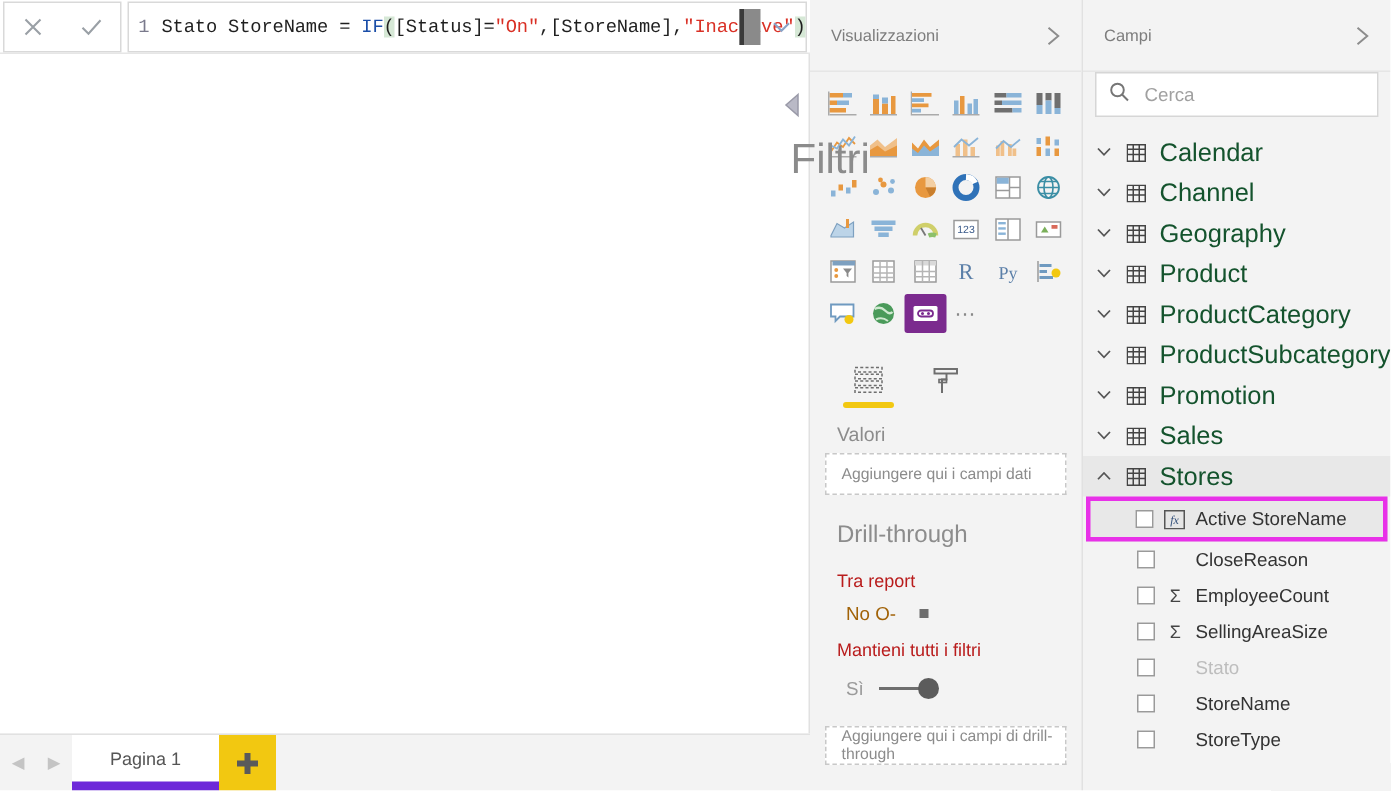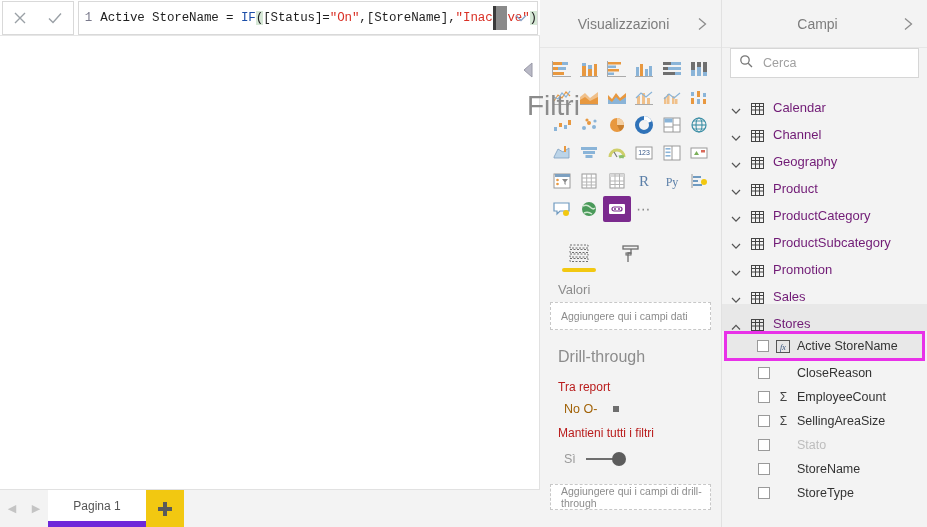--- a/index.html
+++ b/index.html
@@ -130,21 +130,21 @@
     background: #f3f3f3;
     border-right: 1px solid #e1e1e1;
     overflow: hidden;
   }
   .panel-header {
     height: 48px; display: flex; align-items: center;
     padding: 0 10px 0 14px;
     background: #f3f3f3;
     border-bottom: 1px solid #e6e6e6;
   }
-  .panel-title { flex: 1; font-size: 14px; color: #7d7d7d; text-align: center; }
+  .panel-title { flex: 1; font-size: 11px; color: #7d7d7d; }
   .panel-expand { width: 18px; cursor: pointer; display: flex; align-items: center; justify-content: center; }
 
   .viz-grid {
     display: grid;
     grid-template-columns: repeat(6, 1fr);
     gap: 2px 0px;
     padding: 8px 8px 6px 8px;
   }
   .viz-cell {
     height: 26px; display: flex; align-items: center; justify-content: center;
@@ -217,23 +217,23 @@
     display: flex; align-items: center; padding: 0 8px; gap: 8px;
   }
   .search-box input {
     border: none; outline: none; flex: 1;
     font-size: 12.5px; color: #555; background: transparent;
     font-family: "Liberation Sans", sans-serif;
   }
   .search-box input::placeholder { color: #a0a0a0; }
   .fields-list { margin-top: 10px; }
   .table-row {
-    height: 27px; display: flex; align-items: flex-end;
+    height: 27px; display: flex; align-items: center;
     padding-left: 8px; gap: 8px; cursor: pointer;
-    font-size: 13px; color: #701a75;
+    font-size: 17px; color: #14532d;
   }
   .table-row.expanded { background: #e8e8e8; }
   .chev { width: 12px; display: flex; align-items: center; justify-content: center; }
   .tbl-icon { width: 15px; display: flex; align-items: center; justify-content: center; }
   .field-row {
     height: 24px; display: flex; align-items: center;
     padding-left: 36px; gap: 7px; cursor: pointer;
     font-size: 12.5px; color: #333;
   }
   .field-row.muted span.fl { color: #bdbdbd; }
@@ -265,21 +265,21 @@
           </svg>
       </div>
       <div class="fb-icon">
         <svg width="18" height="16" viewBox="0 0 18 16">
             <path d="M3 8.5 L7 12.5 L15 3.5" stroke="#9aa0a6" stroke-width="1.4" fill="none"></path>
           </svg>
       </div>
     </div>
     <div class="fb-input-wrap">
       <span class="fb-linenum">1</span>
-      <span class="fb-formula"><span class="tok-col">Active StoreName = </span><span class="tok-fn">IF</span><span class="tok-paren">(</span><span class="tok-col">[Status]=</span><span class="tok-str">"On"</span><span class="tok-col">,[StoreName],</span><span class="tok-str">"Inactive"</span><span class="tok-paren">)</span></span>
+      <span class="fb-formula"><span class="tok-col">Stato StoreName = </span><span class="tok-fn">IF</span><span class="tok-paren">(</span><span class="tok-col">[Status]=</span><span class="tok-str">"On"</span><span class="tok-col">,[StoreName],</span><span class="tok-str">"Inactive"</span><span class="tok-paren">)</span></span>
       <div class="fb-caret-box"></div>
       <div class="fb-chevron">
         <svg width="12" height="8" viewBox="0 0 12 8">
             <path d="M1 1.5 L6 6.5 L11 1.5" stroke="#8aa4c8" stroke-width="1.4" fill="none"></path>
           </svg>
       </div>
     </div>
   </div>
 
   <div class="canvas"></div>

